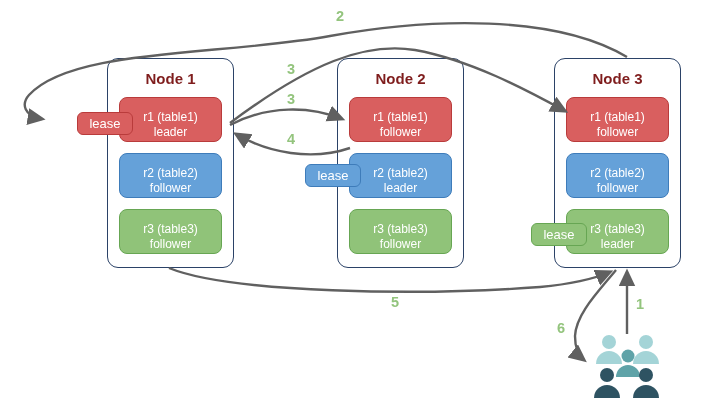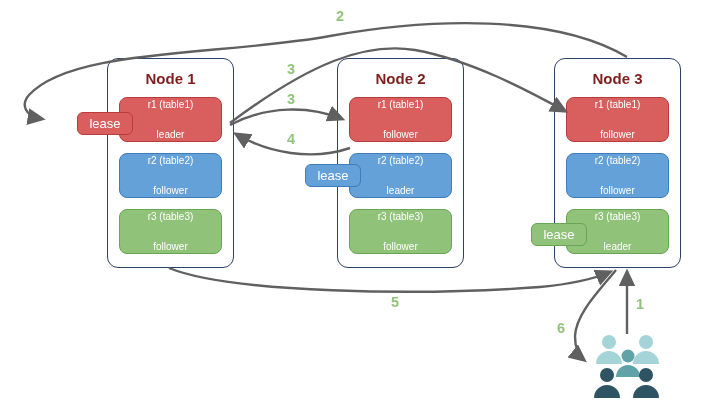--- a/index.html
+++ b/index.html
@@ -8,21 +8,21 @@
     font-family:"Liberation Sans",sans-serif;
   }
   
   .node{
     position:absolute;top:58px;width:127px;height:210px;background:#fff;
     border:1.6px solid var(--node_border,#2b4267);border-radius:11px;z-index:1;box-sizing:border-box;
   }
   .node-title{text-align:center;margin-top:11px;font-weight:bold;font-size:15px;color:#7f1d1d;}
   .replica{
     position:absolute;left:11px;width:103px;height:45px;border-radius:8px;color:#fff;
-    font-size:10px;text-align:center;display:flex;flex-direction:column;justify-content:space-between;
+    font-size:12px;text-align:center;display:flex;flex-direction:column;justify-content:flex-end;
     line-height:1.3;box-sizing:border-box;
   }
   .replica.red{background:var(--red_fill);border:1.5px solid var(--red_border);}
   .replica.blue{background:var(--blue_fill);border:1.5px solid var(--blue_border);}
   .replica.green{background:var(--green_fill);border:1.5px solid var(--green_border);}
   .pos-r1{top:38px}.pos-r2{top:94px}.pos-r3{top:150px}
   
   .lease{
     position:absolute;width:56px;height:23px;border-radius:6px;color:#fff;font-size:13px;
     display:flex;align-items:center;justify-content:center;z-index:1;box-sizing:border-box;margin-left:28px;

